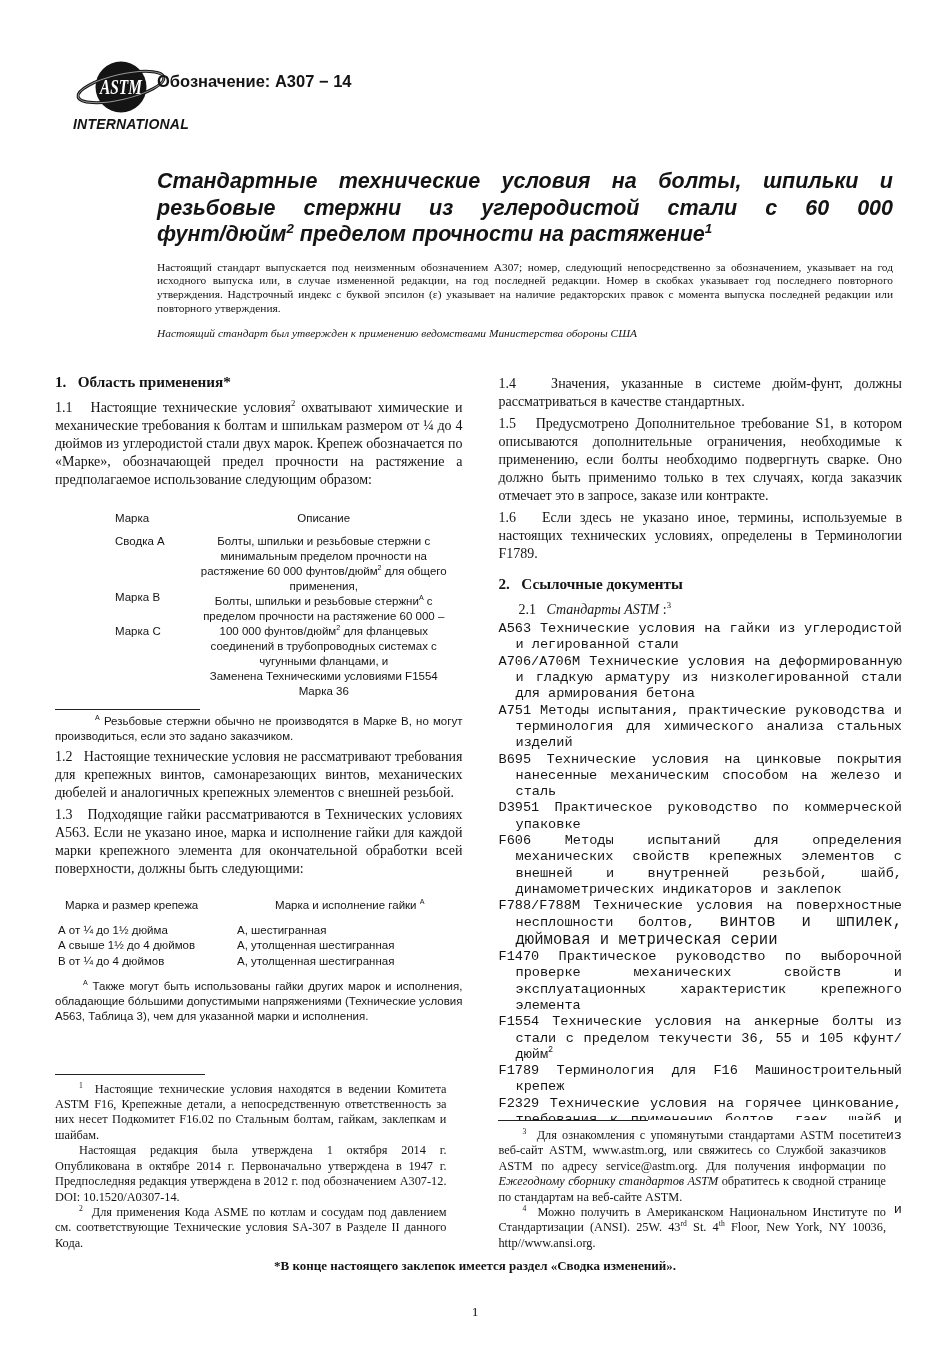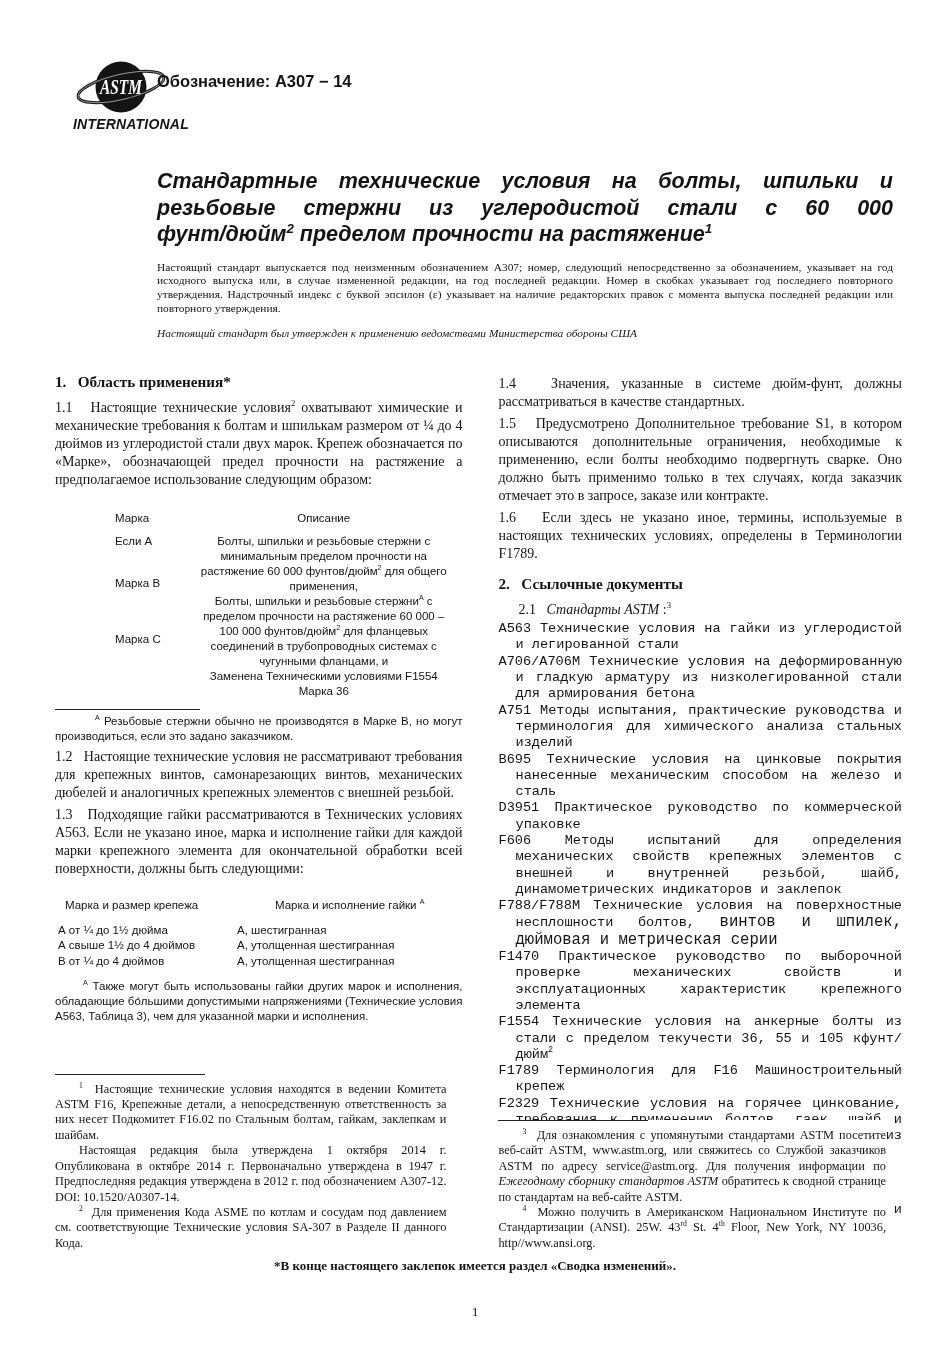--- a/index.html
+++ b/index.html
@@ -94,23 +94,23 @@
       <div class="shead">1.&nbsp;&nbsp; Область применения*</div>
       <p class="body"><span>1.1&nbsp;&nbsp; Настоящие технические условия</span><sup>2</sup><span> охватывают химические и механические требования к болтам и шпилькам размером от ¼ до 4 дюймов из углеродистой стали двух марок. Крепеж обозначается по «Марке», обозначающей предел прочности на растяжение а предполагаемое использование следующим образом:</span></p>
 
       <div class="t1">
         <div class="t1hdr">
           <span class="t1h1">Марка</span>
           <span class="t1h2">Описание</span>
         </div>
         <div class="t1body">
           <div class="t1labels">
-            <span style="top:0">Если A</span>
-            <span style="top:42px">Марка B</span>
-            <span style="top:98px">Марка C</span>
+            <span style="top:0">Сводка A</span>
+            <span style="top:56px">Марка B</span>
+            <span style="top:90px">Марка C</span>
           </div>
           <div class="t1desc">
               <div class="t1line"><span>Болты, шпильки и резьбовые стержни с</span></div>
               <div class="t1line"><span>минимальным пределом прочности на</span></div>
               <div class="t1line"><span>растяжение 60 000 фунтов/дюйм</span><sup>2</sup><span> для общего</span></div>
               <div class="t1line"><span>применения,</span></div>
               <div class="t1line"><span>Болты, шпильки и резьбовые стержни</span><sup>A</sup><span> с</span></div>
               <div class="t1line"><span>пределом прочности на растяжение 60 000 –</span></div>
               <div class="t1line"><span>100 000 фунтов/дюйм</span><sup>2</sup><span> для фланцевых</span></div>
               <div class="t1line"><span>соединений в трубопроводных системах с</span></div>

